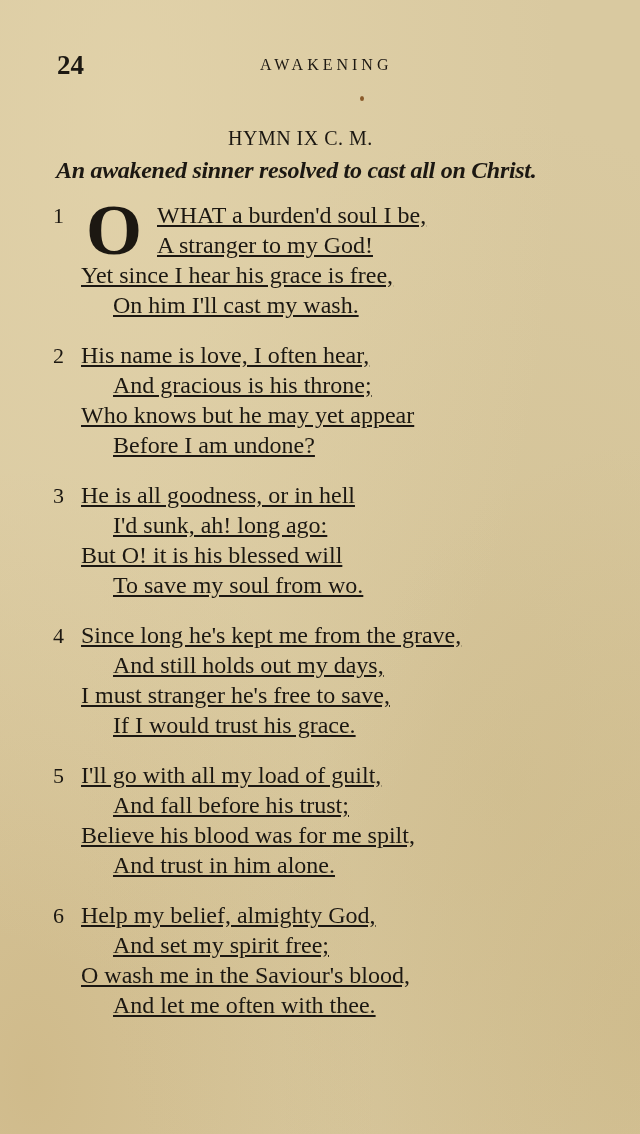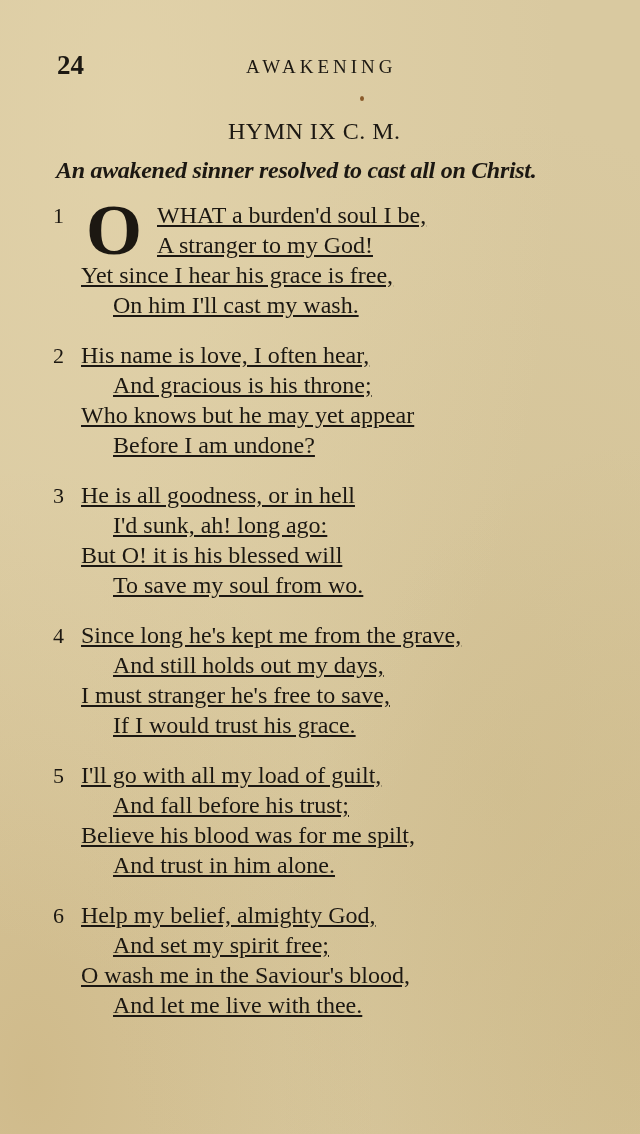--- a/index.html
+++ b/index.html
@@ -11,23 +11,23 @@
         radial-gradient(ellipse at 80% 70%, rgba(200,180,130,0.35), rgba(0,0,0,0) 60%),
         radial-gradient(ellipse at 5% 95%, rgba(190,160,100,0.35), rgba(0,0,0,0) 40%),
         radial-gradient(ellipse at 100% 90%, rgba(195,170,115,0.35), rgba(0,0,0,0) 40%);
       font-family: "Liberation Serif", "DejaVu Serif", serif;
       color: #1c1812;
       position: relative;
     }
     .page { position: absolute; left: 0; top: 0; width: 640px; height: 1134px; }
     .running-head { position: absolute; top: 50px; left: 0; width: 640px; height: 36px; }
     .page-number { position: absolute; left: 57px; top: 0; font-size: 27px; font-weight: bold; }
-    .section-title { position: absolute; left: 246px; top: 6px; font-size: 19px; letter-spacing: 4px; }
+    .section-title { position: absolute; left: 260px; top: 6px; font-size: 16px; letter-spacing: 4px; }
     .stain { position: absolute; left: 360px; top: 96px; width: 4px; height: 5px; background: #8a5a2a; border-radius: 50%; }
-    .hymn-title { position: absolute; top: 118px; left: 228px; font-size: 24px; letter-spacing: 0.5px; }
+    .hymn-title { position: absolute; top: 127px; left: 228px; font-size: 20px; letter-spacing: 0.5px; }
     .hymn-subtitle { position: absolute; top: 157px; left: 56px; font-size: 24px; font-style: italic; font-weight: bold; white-space: nowrap; letter-spacing: -0.3px; }
     .line { position: absolute; font-size: 24px; white-space: nowrap; text-decoration: underline; }
     .num { position: absolute; left: 53px; font-size: 22px; }
     .dropcap { position: absolute; left: 86px; top: 200px; font-size: 72px; font-weight: bold; line-height: 60px; }
     .ind0 { left: 81px; }
     .ind1 { left: 113px; }
   </style>
 </head>
 <body>
 
@@ -80,15 +80,15 @@
     <span class="line ind1" style="top:792px">And fall before his trust;</span>
     <span class="line ind0" style="top:822px">Believe his blood was for me spilt,</span>
     <span class="line ind1" style="top:852px">And trust in him alone.</span>
   </div>
 
   <div>
     <span class="num" style="top:903px">6</span>
     <span class="line ind0" style="top:902px">Help my belief, almighty God,</span>
     <span class="line ind1" style="top:932px">And set my spirit free;</span>
     <span class="line ind0" style="top:962px">O wash me in the Saviour's blood,</span>
-    <span class="line ind1" style="top:992px">And let me live with thee.</span>
+    <span class="line ind1" style="top:992px">And let me often with thee.</span>
   </div>
 </div>
 
 </body></html>

